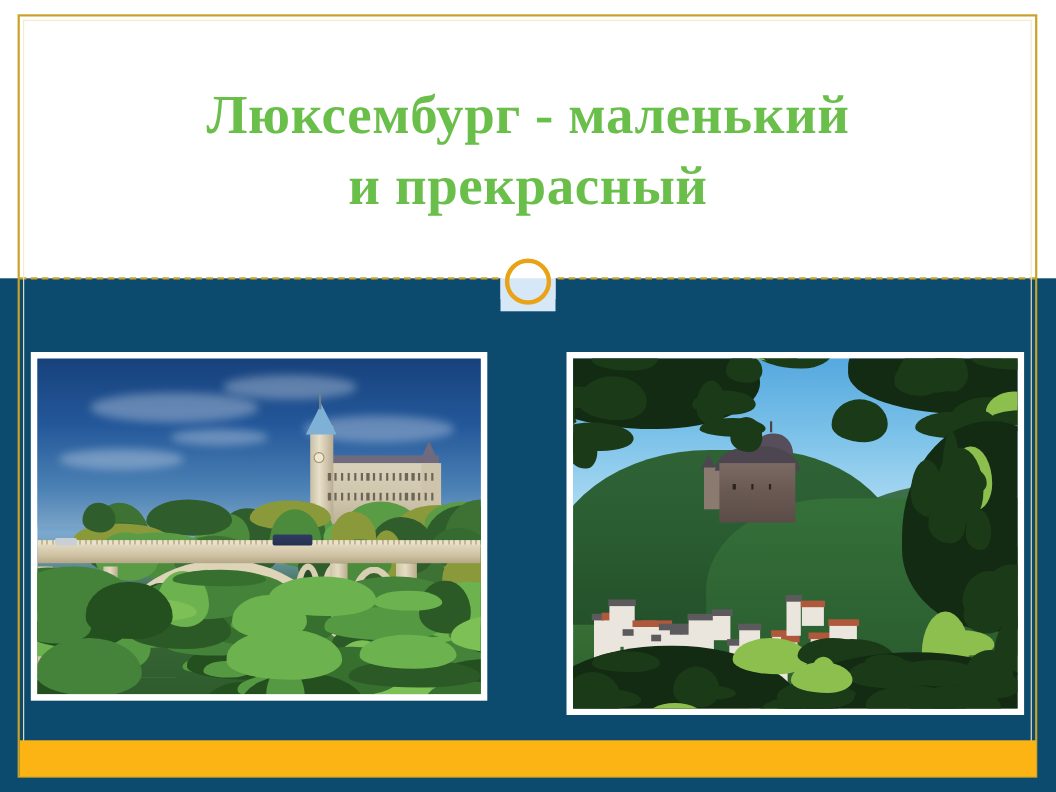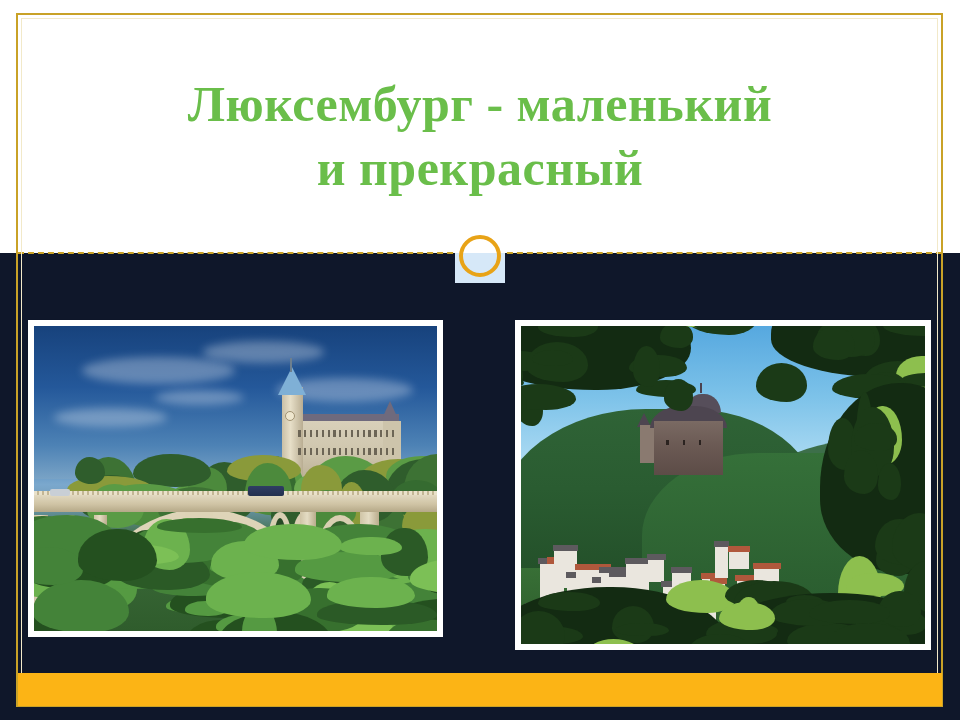--- a/index.html
+++ b/index.html
@@ -12,21 +12,21 @@
     height: 720px;
     font-family: "Liberation Serif", serif;
     overflow: hidden;
   }
 
   
   .slide {
     position: relative;
     width: 960px;
     height: 720px;
-    background: #0f172a;
+    background: #0c4a6e;
     overflow: hidden;
   }
 
   
   .title-band {
     position: absolute;
     left: 0;
     top: 0;
     width: 960px;
     height: 253px;

